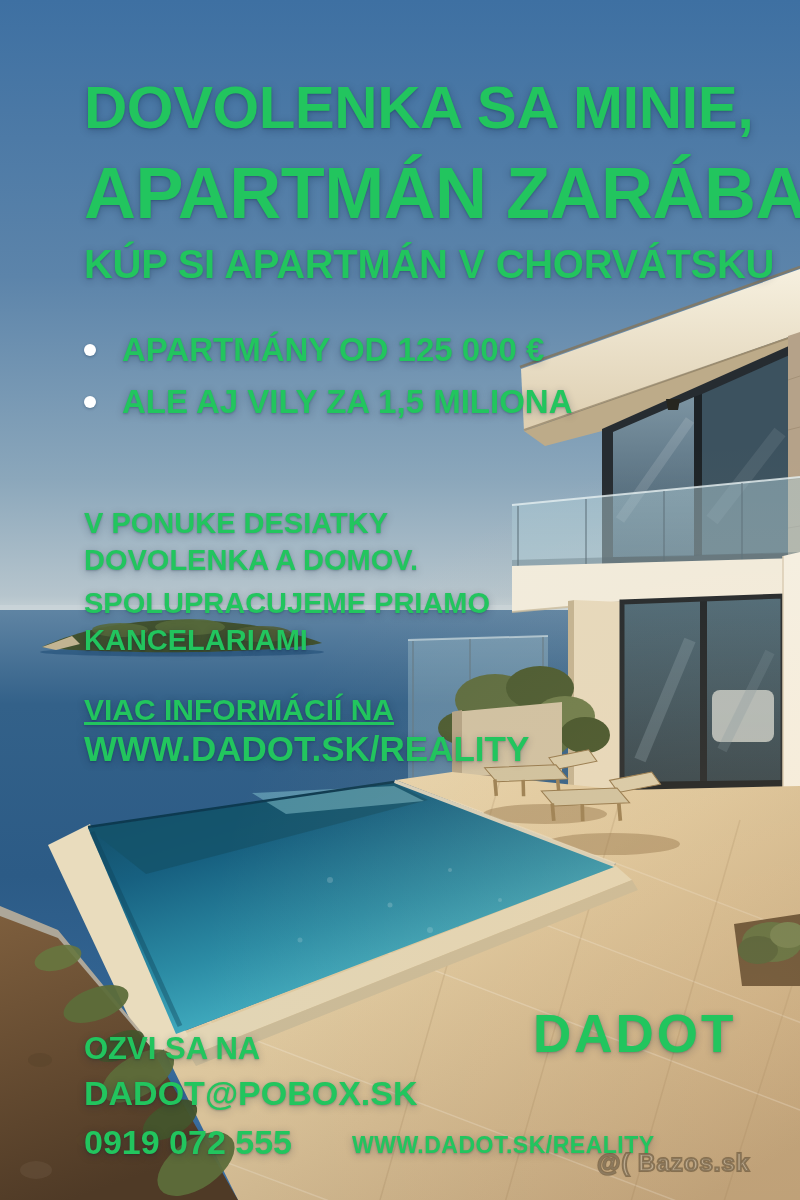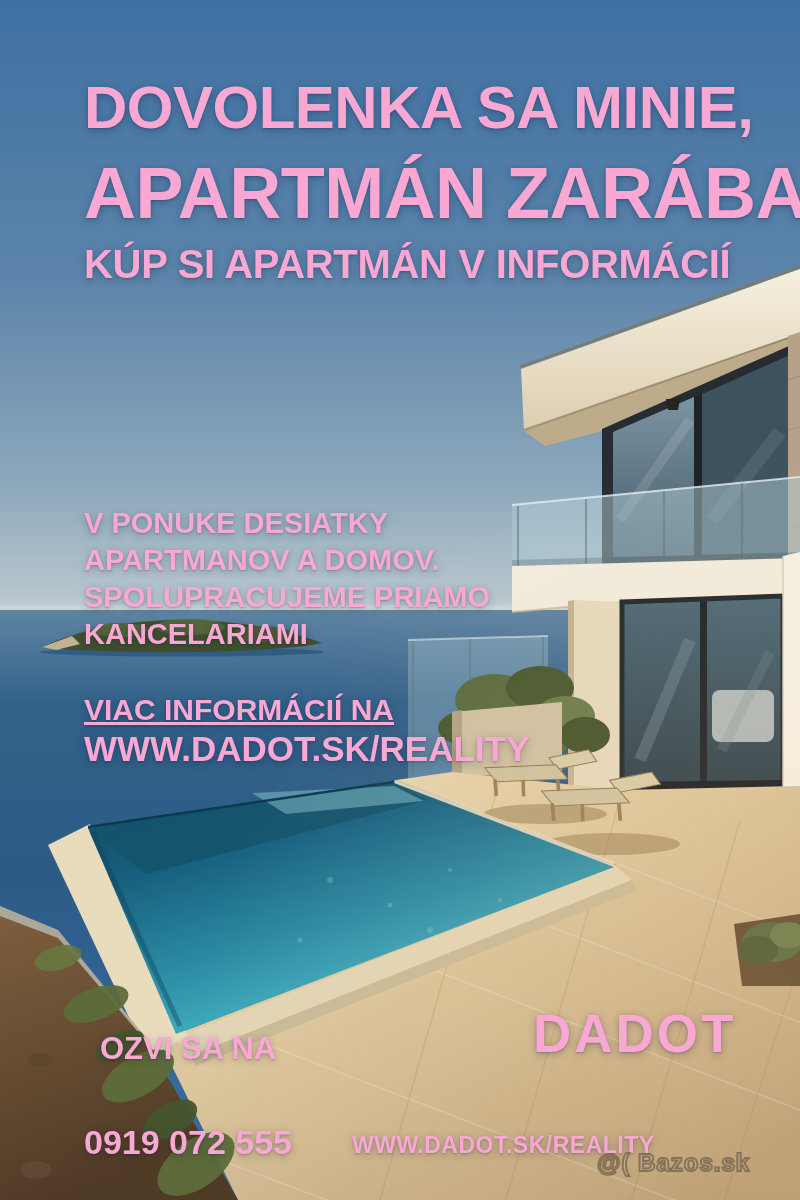--- a/index.html
+++ b/index.html
@@ -2,36 +2,36 @@
 <html><head>
 <meta charset="utf-8">
 <style>
   html,body{margin:0;padding:0;background:#222;}
   .stage{
     position:relative;width:800px;height:1200px;overflow:hidden;
     font-family:"Liberation Sans",sans-serif;
   }
   .stage svg{position:absolute;inset:0;display:block;}
   .txt{
-    position:absolute;color:#f9a8d4;font-weight:bold;white-space:nowrap;
+    position:absolute;color:#22c55e;font-weight:bold;white-space:nowrap;
     text-shadow:0 2px 8px rgba(0,25,55,.28),0 1px 2px rgba(0,20,40,.22);
     line-height:1.05;
   }
   .headline1{left:84px;top:76px;font-size:60px;letter-spacing:-0.5px;}
   .headline2{left:84px;top:156px;font-size:72px;letter-spacing:-0.5px;}
   .subheadline{left:84px;top:243px;font-size:40px;letter-spacing:-0.3px;}
   .bullets{left:84px;top:324px;font-size:33px;}
   .bullet-row{display:flex;align-items:center;height:52px;}
   .dot{width:12px;height:12px;border-radius:50%;background:#fff;margin-right:26px;flex:0 0 auto;
        box-shadow:0 1px 3px rgba(0,25,55,.3);}
   .body-block{left:84px;top:505px;font-size:29px;line-height:37px;}
-  .body-block .para2{text-align:right;}
+  .body-block .para2{margin-top:6px;text-align:right;}
   .info-label{left:84px;top:694px;font-size:30px;text-decoration:underline;}
   .info-url{left:84px;top:731px;font-size:35px;}
-  .contact-label{left:100px;top:1033px;font-size:31px;}
+  .contact-label{left:84px;top:1033px;font-size:31px;}
   .contact-email{left:84px;top:1076px;font-size:34px;}
   .contact-phone{left:84px;top:1125px;font-size:34px;text-align:center;}
   .logo{left:533px;top:1006px;font-size:53px;letter-spacing:3px;}
   .brand-site{left:352px;top:1133px;font-size:23px;letter-spacing:0.5px;}
   .watermark{
     left:597px;top:1150px;font-size:24px;letter-spacing:1px;
     color:rgba(250,245,235,.30);
     -webkit-text-stroke:2px rgba(100,82,55,.6);
     text-shadow:0 0 2px rgba(120,100,70,.45);
   }
@@ -249,33 +249,44 @@
       <ellipse cx="40" cy="1060" rx="12" ry="7" fill="#5a442c" opacity="0.6"></ellipse>
       <ellipse cx="90" cy="1140" rx="14" ry="8" fill="#5a442c" opacity="0.6"></ellipse>
       <ellipse cx="36" cy="1170" rx="16" ry="9" fill="#66503a" opacity="0.6"></ellipse>
     </g>
 
     <circle cx="760" cy="1000" r="560" fill="url(#warmG)"></circle>
   </svg>
 
   <div class="txt headline1">DOVOLENKA SA MINIE,</div>
   <div class="txt headline2">APARTMÁN ZARÁBA</div>
-  <div class="txt subheadline">KÚP SI APARTMÁN V INFORMÁCIÍ</div>
-
+  <div class="txt subheadline">KÚP SI APARTMÁN V CHORVÁTSKU</div>
+
+  <div class="txt bullets">
+    <div class="bullet-row">
+      <span class="dot"></span>
+      <span>APARTMÁNY OD 125 000 €</span>
+    </div>
+    <div class="bullet-row">
+      <span class="dot"></span>
+      <span>ALE AJ VILY ZA 1,5 MILIONA</span>
+    </div>
+  </div>
 
   <div class="txt body-block">
     <div>V PONUKE DESIATKY</div>
-    <div>APARTMANOV A DOMOV.</div>
+    <div>DOVOLENKA A DOMOV.</div>
     <div class="para2">SPOLUPRACUJEME PRIAMO</div>
     <div>KANCELARIAMI</div>
   </div>
 
   <div class="txt info-label">VIAC INFORMÁCIÍ NA</div>
   <div class="txt info-url">WWW.DADOT.SK/REALITY</div>
 
   <div class="txt contact-label">OZVI SA NA</div>
+  <div class="txt contact-email">DADOT@POBOX.SK</div>
   <div class="txt contact-phone">0919 072 555</div>
 
   <div class="txt logo">DADOT</div>
   <div class="txt brand-site">WWW.DADOT.SK/REALITY</div>
 
   <div class="txt watermark">@( Bazos.sk</div>
 </div>
 
 </body></html>

